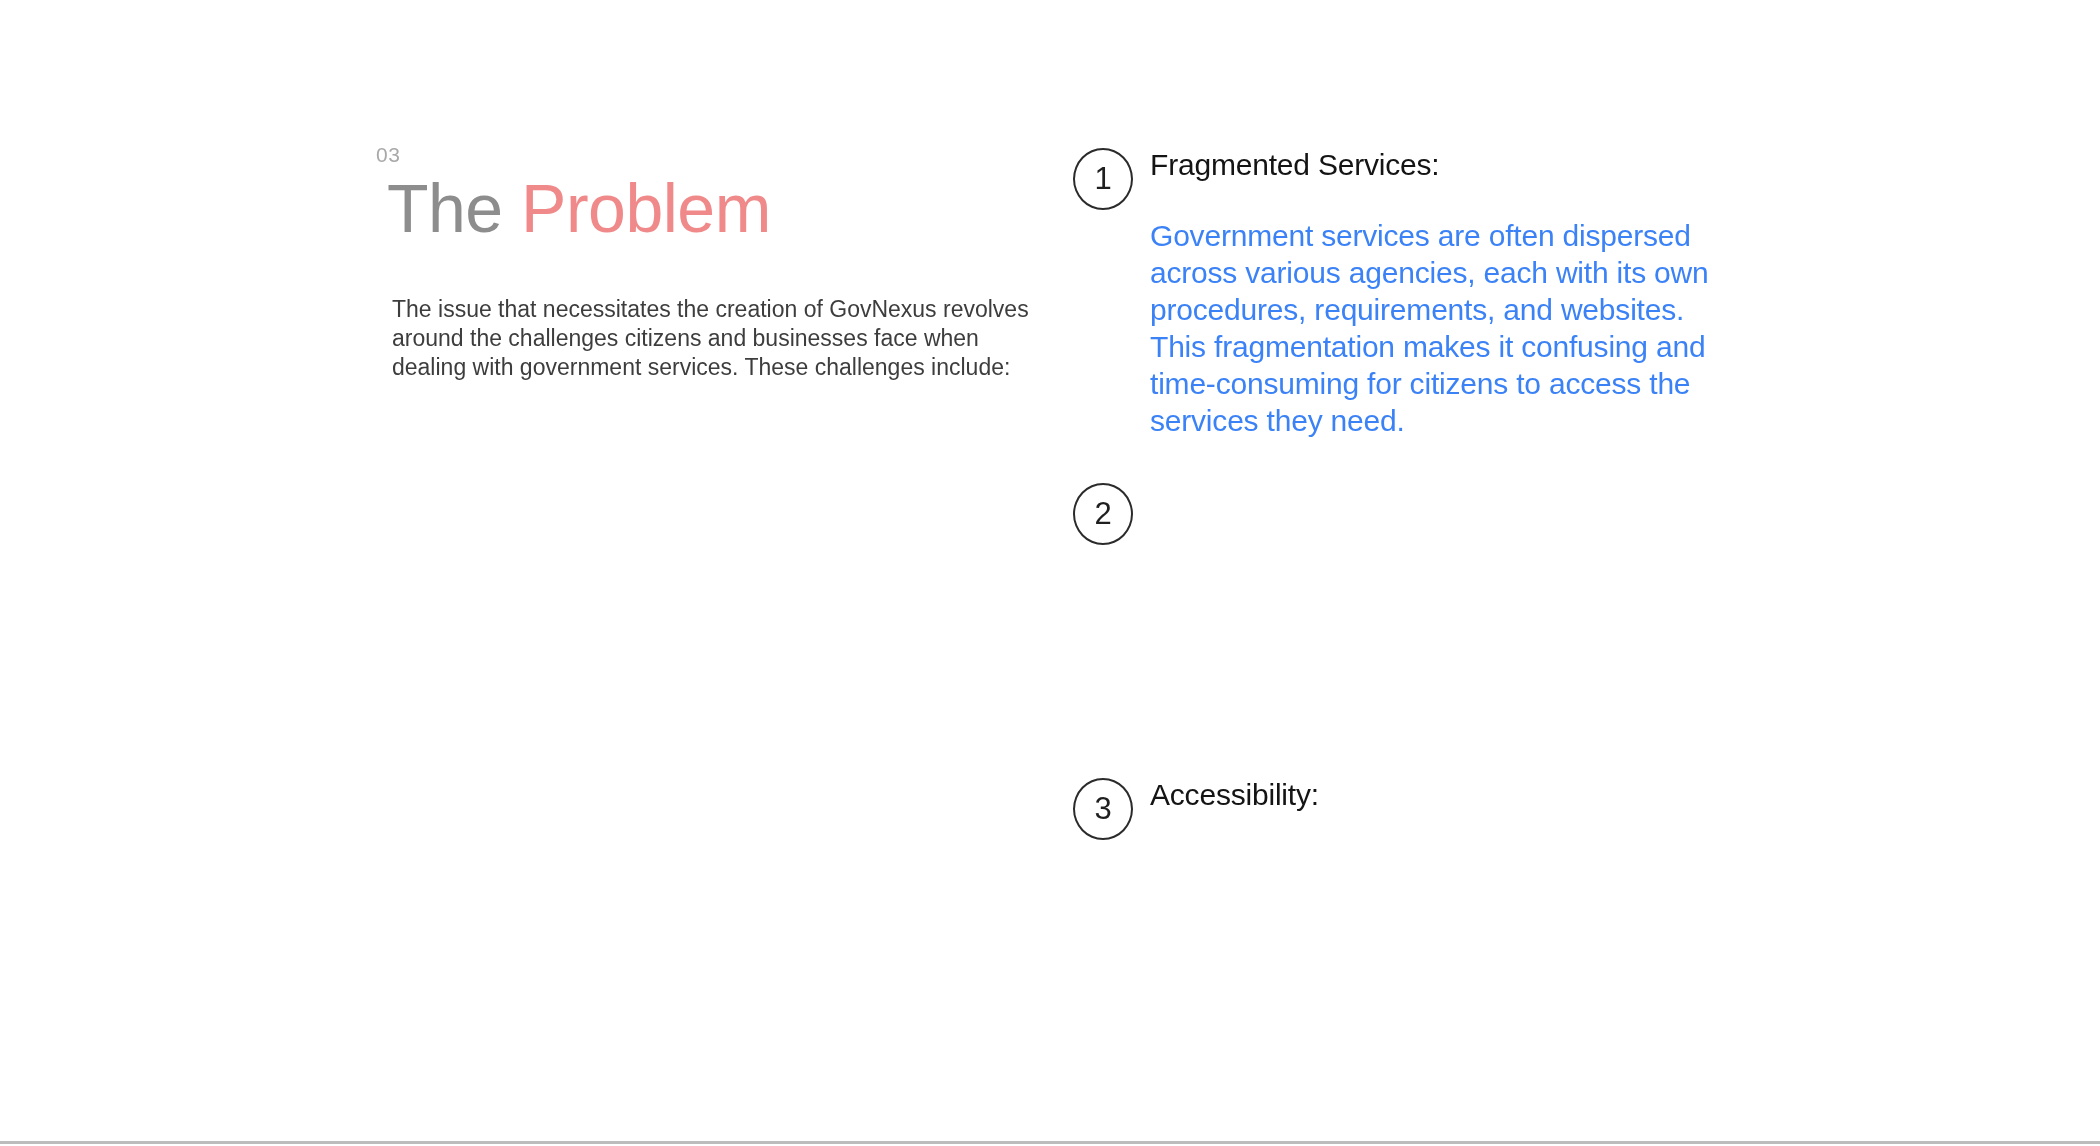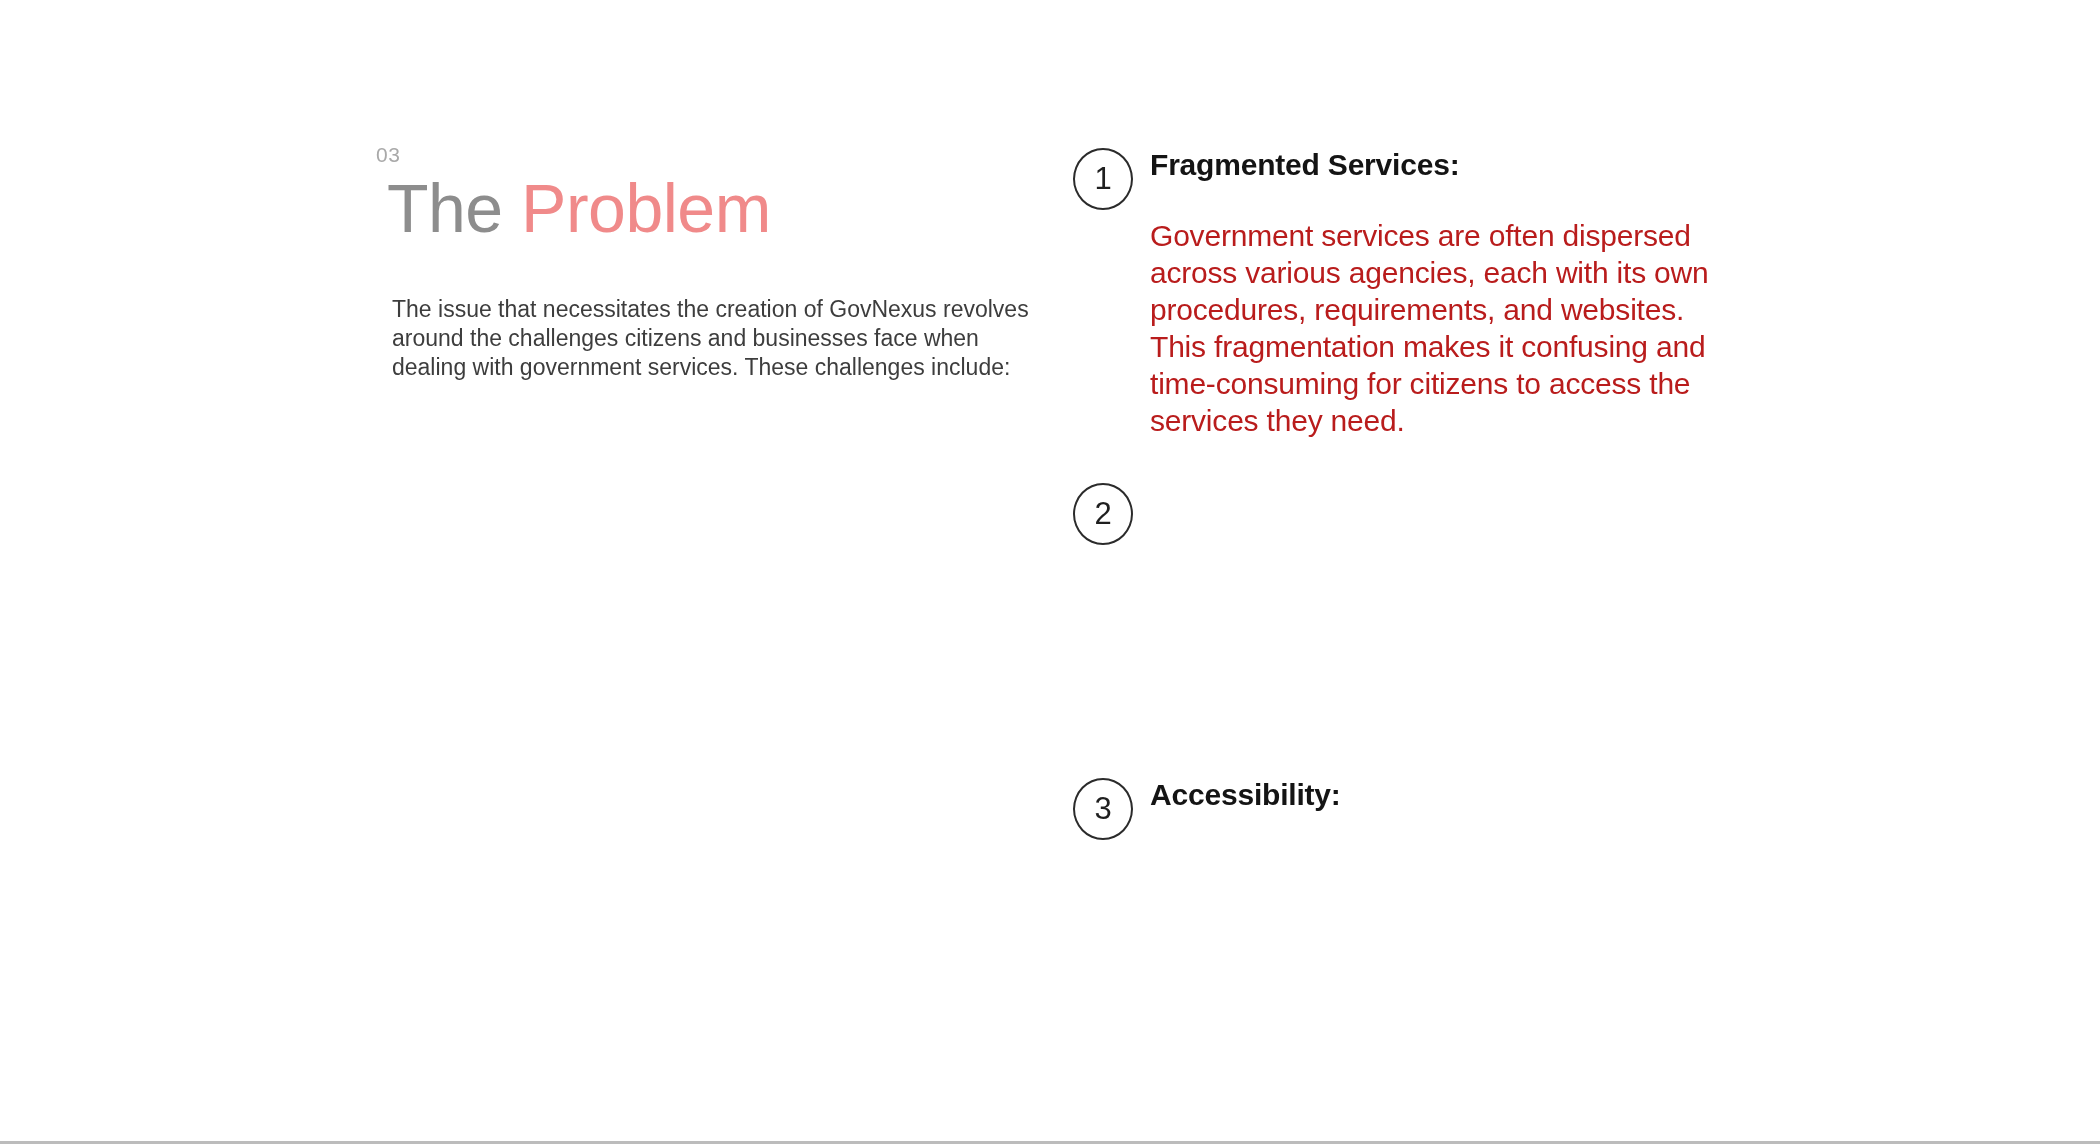--- a/index.html
+++ b/index.html
@@ -72,30 +72,30 @@
     justify-content: center;
     font-size: 31px;
     color: #1f1f1f;
     font-weight: 400;
   }
   .item-content { flex: 1 1 auto; }
   .item-title {
     margin: 2px 0 0;
     font-size: 30px;
     line-height: 30px;
-    font-weight: 700;
+    font-weight: 400;
     color: #141414;
     letter-spacing: -0.2px;
   }
   .item-body {
     margin: 37px 0 0;
     font-size: 30px;
     line-height: 37px;
     font-weight: 300;
-    color: #b91c1c;
+    color: #3b82f6;
     white-space: pre-line;
     letter-spacing: -0.2px;
   }
   
   .bottom-line {
     position: absolute;
     left: 0;
     right: 0;
     top: 1141px;
     height: 3px;

